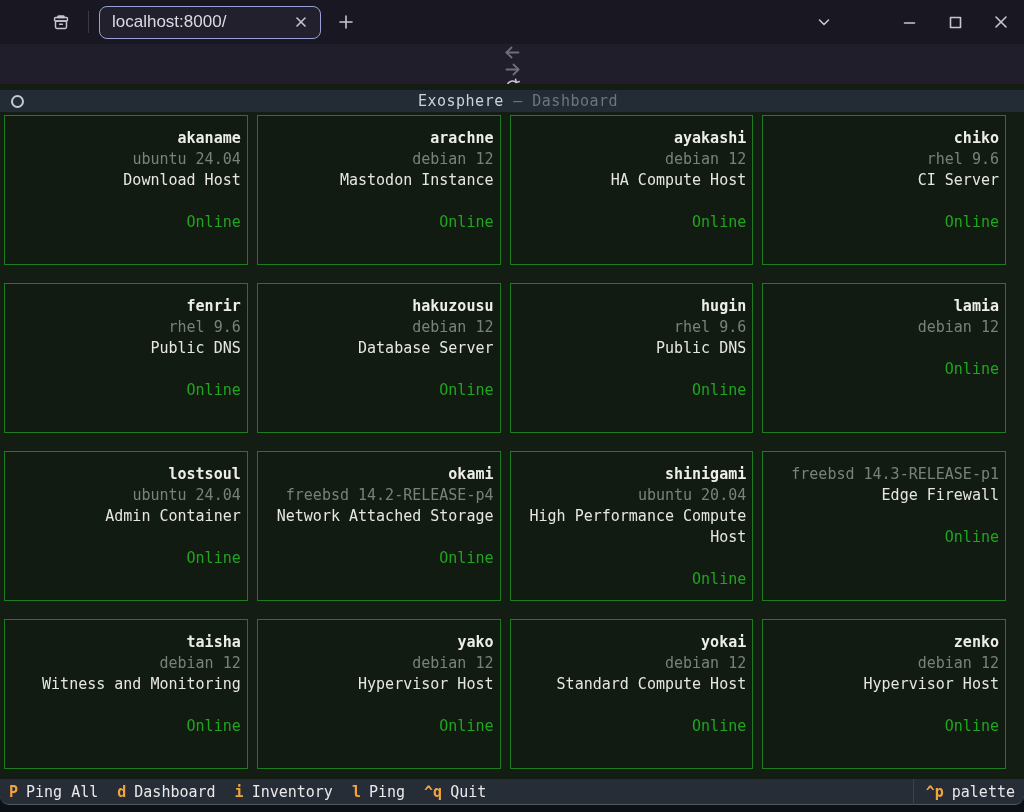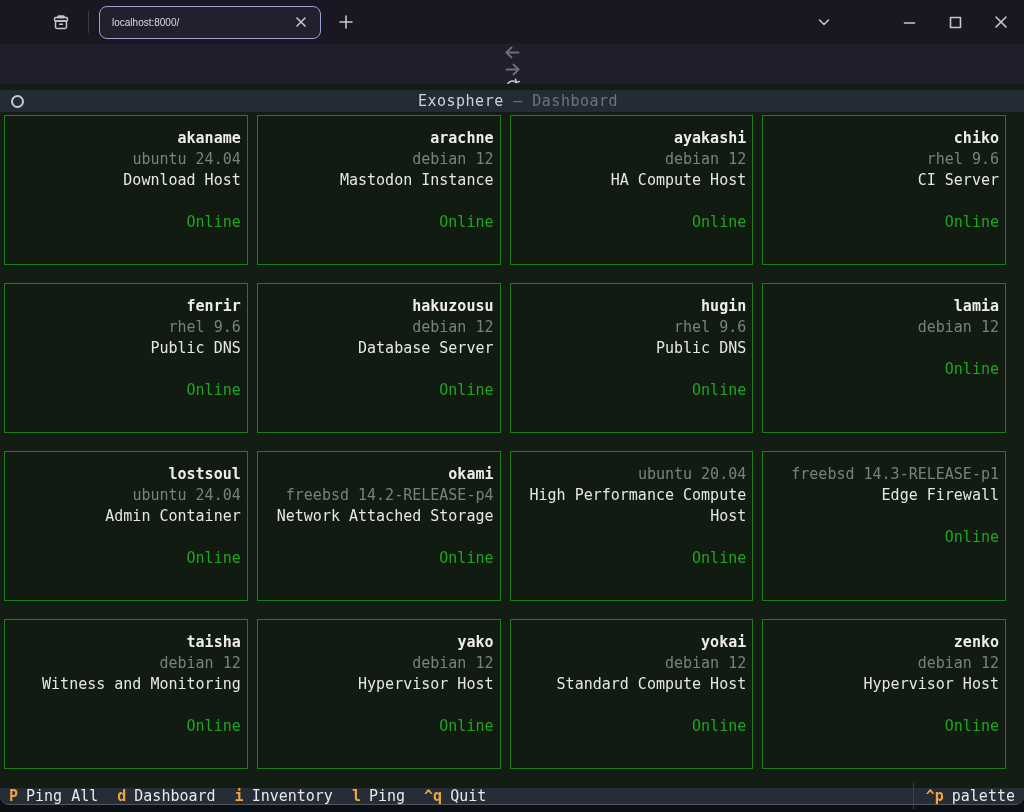--- a/index.html
+++ b/index.html
@@ -19,21 +19,21 @@
   .icon-btn { display:flex; align-items:center; justify-content:center; cursor:pointer; }
   .fxview { width:30px; height:30px; }
   .tab-sep { width:1px; height:22px; background:#3a3948; margin:0 10px 0 12px; }
   .tab {
     width:222px; height:33px;
     background:#21202c;
     border:1px solid #99a0d6; border-radius:8px;
     display:flex; align-items:center;
     padding:0 10px 0 12px;
   }
-  .tab-title { flex:1; font-size:10px; color:#dcdbe4; white-space:nowrap; overflow:hidden; }
+  .tab-title { flex:1; font-size:17px; color:#dcdbe4; white-space:nowrap; overflow:hidden; }
   .tab-close { width:18px; height:18px; }
   .newtab { width:34px; height:34px; margin-left:8px; }
   .tabbar-spacer { flex:1; }
   .alltabs { width:44px; height:44px; margin-right:40px; }
   .win-btn { width:46px; height:44px; }
   .toolbar {
     height:40px; background:#1f1e2a;
     display:flex; align-items:center;
     padding:0 10px;
     flex-direction:column;
@@ -86,21 +86,21 @@
     text-align:right;
     padding:12px 6px 0 6px;
     font-size:15px; line-height:21px;
     cursor:pointer;
   }
   .host-name   { color:#eeeee8; font-weight:bold; }
   .host-os     { color:#78827a; }
   .host-role   { color:#e7e7e1; }
   .host-status { color:#1fa51f; margin-top:21px; }
   .footer {
-    position:absolute; left:0; right:0; bottom:7px; height:17px;
+    position:absolute; left:0; right:0; bottom:7px; height:26px;
     background:#262d37;
     border-bottom:1px solid #4e5a60;
     border-radius:0 0 9px 9px;
     display:flex; align-items:center;
     font-size:15px; line-height:26px;
     padding:0 9px;
     z-index:2;
   }
   .f-items { display:flex; gap:19px; }
   .f-item { white-space:nowrap; cursor:pointer; }
@@ -299,20 +299,21 @@
       <div class="host-role">Admin Container</div>
       <div class="host-status">Online</div>
     </div>
     <div class="card">
       <div class="host-name">okami</div>
       <div class="host-os">freebsd 14.2-RELEASE-p4</div>
       <div class="host-role">Network Attached Storage</div>
       <div class="host-status">Online</div>
     </div>
     <div class="card">
+      <div class="host-name">shinigami</div>
       <div class="host-os">ubuntu 20.04</div>
       <div class="host-role">High Performance Compute Host</div>
       <div class="host-status">Online</div>
     </div>
     <div class="card">
       <div class="host-os">freebsd 14.3-RELEASE-p1</div>
       <div class="host-role">Edge Firewall</div>
       <div class="host-status">Online</div>
     </div>
     <div class="card">

